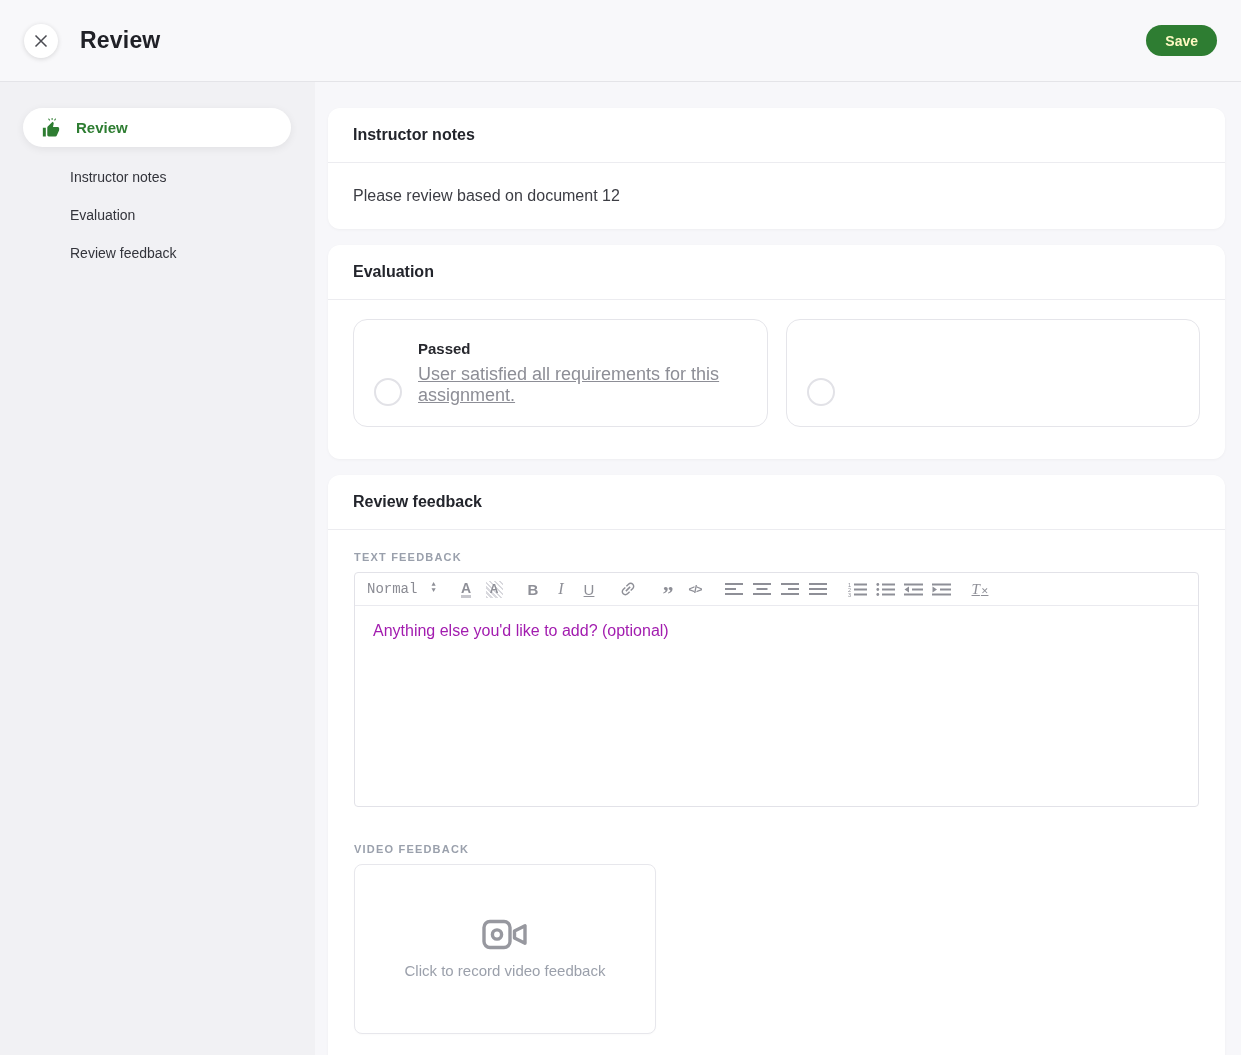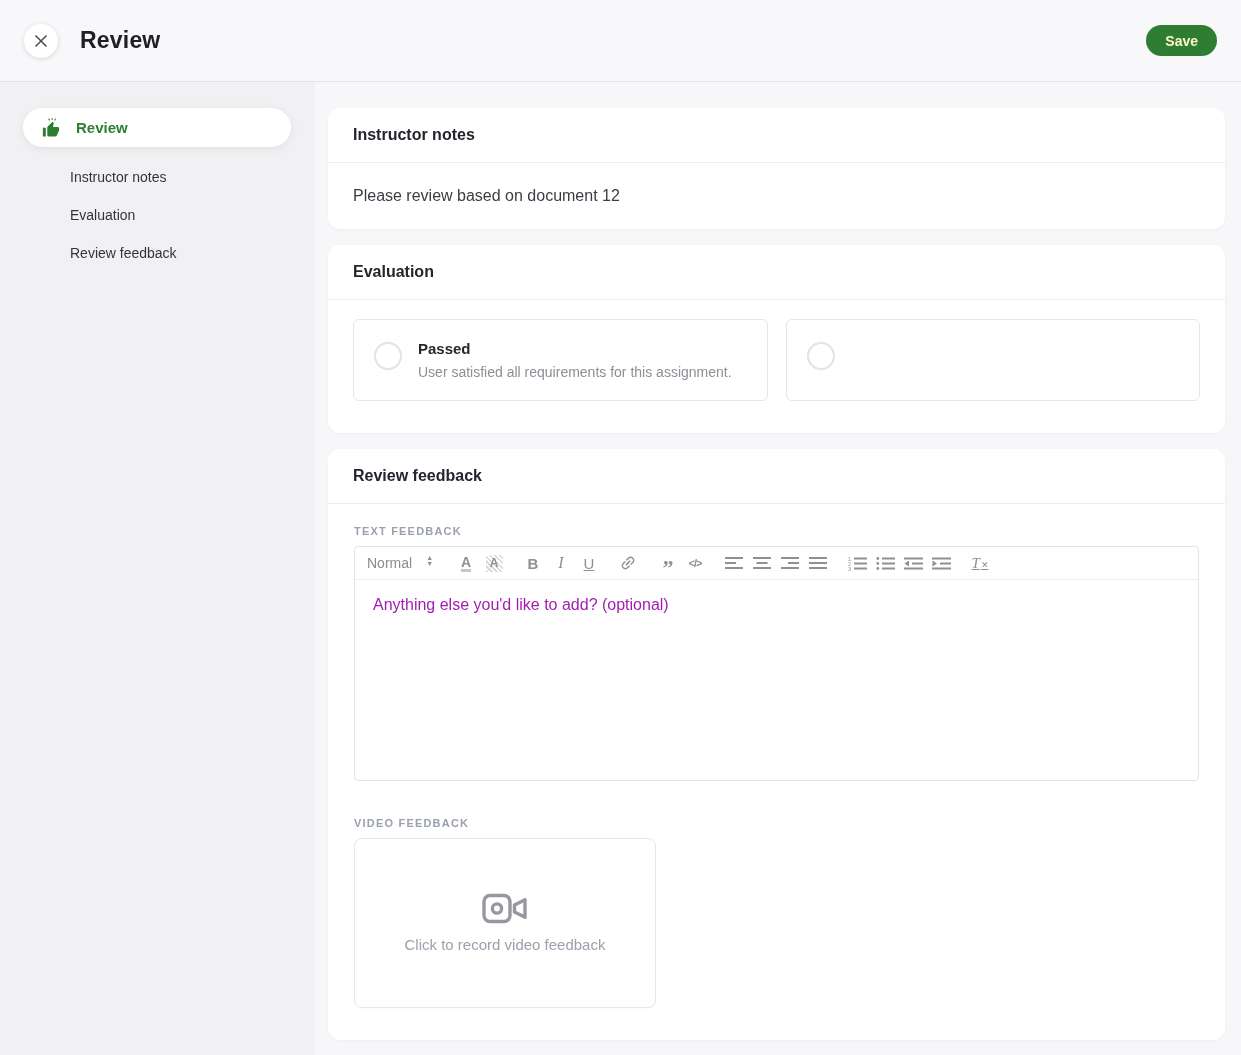--- a/index.html
+++ b/index.html
@@ -34,39 +34,39 @@
 
   
   .card { background:#fff; border-radius:12px; box-shadow:0 1px 3px rgba(0,0,0,.04); margin-bottom:16px; }
   .card-header { padding:18px 25px; border-bottom:1px solid #ececf0; }
   .card-header h2 { font-size:16px; font-weight:700; color:#23252c; }
   .card-body { padding:24px 25px; }
   .note-text { font-size:16px; color:#3c3d44; }
 
   
   .options { display:flex; gap:18px; padding:19px 25px 32px 25px; }
-  .option { flex:1; border:1px solid #e5e5ea; border-radius:6px; padding:20px;
-            display:flex; align-items:flex-start; cursor:pointer; background:#fff; }
+  .option { flex:1; border:1px solid #e5e5ea; border-radius:14px; padding:20px;
+            display:flex; align-items:flex-end; cursor:pointer; background:#fff; }
   .radio { width:28px; height:28px; border-radius:50%; border:2px solid #e2e2e7;
            background:#fff; flex:0 0 auto; margin-right:16px; margin-top:2px; }
   .option-title { font-size:15px; font-weight:700; color:#27282e; margin-bottom:7px; }
-  .option-desc { font-size:14px; color:#8d8e96; }
+  .option-desc { font-size:18px; color:#8d8e96;text-decoration:underline; }
 
   
   .rf-body { padding:21px 26px 32px 26px; }
   .field-label { font-size:11px; font-weight:700; letter-spacing:1.2px; color:#9aa0ac; margin-bottom:9px; }
 
   .editor { border:1px solid #e2e2e8; border-radius:4px; background:#fff; }
   .toolbar { display:flex; align-items:center; padding:4px 8px; border-bottom:1px solid #eaeaef; height:33px; }
   .tb-group { display:flex; align-items:center; margin-right:11px; }
   .tb-btn { min-width:24px; height:24px; margin:0 2px; border:none; background:transparent;
             display:flex; align-items:center; justify-content:center; color:#8e8f97;
             font-size:15px; cursor:pointer; font-family:"Liberation Sans", sans-serif; }
   .tb-select { display:flex; align-items:flex-start; color:#8a8b93; font-size:14px;
-               min-width:78px; cursor:pointer; padding:0 4px; }
+               min-width:78px; cursor:pointer; padding:0 4px;font-family:Liberation Mono, monospace; }
   .tb-select .caret { display:flex; flex-direction:column; line-height:6px; font-size:7px;
                color:#8e8f97; margin-left:14px; }
   .glyph-b { font-weight:800; font-size:15px; }
   .glyph-i { font-family:"Liberation Serif", serif; font-style:italic; font-size:16px; }
   .glyph-u { text-decoration:underline; font-size:15px; }
   .a-color { font-size:14px; font-weight:700; border-bottom:3px solid #c6c6cc; line-height:14px; }
   .a-bg { font-size:12px; font-weight:700; width:17px; height:17px; line-height:17px; text-align:center;
           background:repeating-linear-gradient(45deg,#d9d9de 0 1.5px,transparent 1.5px 3.5px); }
   .glyph-quote { font-family:"Liberation Serif", serif; font-weight:900; font-size:22px;
                  letter-spacing:-2px; line-height:10px; padding-top:9px; }

